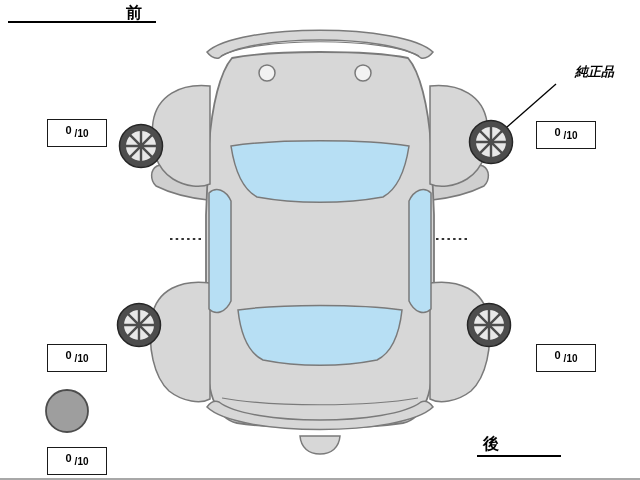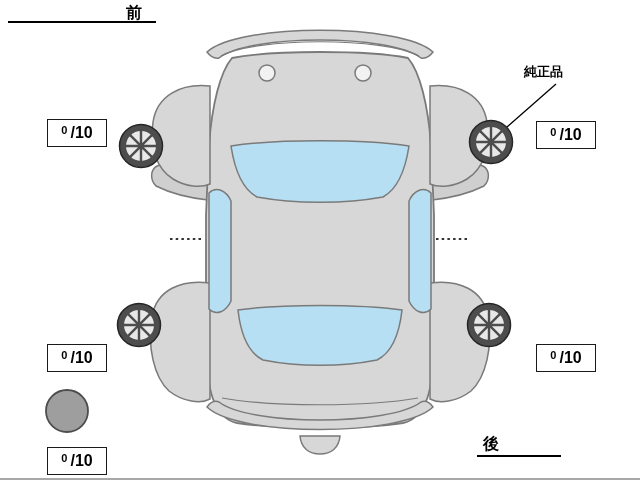--- a/index.html
+++ b/index.html
@@ -18,21 +18,21 @@
   }
   .svg-layer { position: absolute; left: 0; top: 0; }
 
   .txt { position: absolute; color: #000; white-space: nowrap; }
 
   .front-label  { left: 126px; top: 3px;  font-size: 16px; font-weight: 600; }
   .front-underline {
     position: absolute; left: 8px; top: 21px; width: 148px; height: 0;
     border-top: 2px solid #000;
   }
-  .genuine-label { left: 524px; top: 63px; font-size: 13px; font-weight: 700; }
+  .genuine-label { left: 575px; top: 63px; font-size: 13px; font-weight: 700; font-style: italic; }
   .rear-label   { left: 483px; top: 434px; font-size: 16px; font-weight: 600; }
   .rear-underline {
     position: absolute; left: 477px; top: 455px; width: 84px; height: 0;
     border-top: 2px solid #000;
   }
 
   .tread-box {
     position: absolute;
     width: 60px; height: 28px;
     background: #ffffff;
@@ -41,21 +41,21 @@
     align-items: center;
     justify-content: center;
     gap: 3px;
   }
   .tread-box .val {
     font-size: 11px;
     font-weight: 600;
     transform: translateY(-3px);
   }
   .tread-box .den {
-    font-size: 16px;
+    font-size: 10px;
     font-weight: 700;
   }
   .tb-fl { left: 47px;  top: 119px; }
   .tb-fr { left: 536px; top: 121px; }
   .tb-rl { left: 47px;  top: 344px; }
   .tb-rr { left: 536px; top: 344px; }
   .tb-sp { left: 47px;  top: 447px; }
 </style>
 </head>
 <body>

